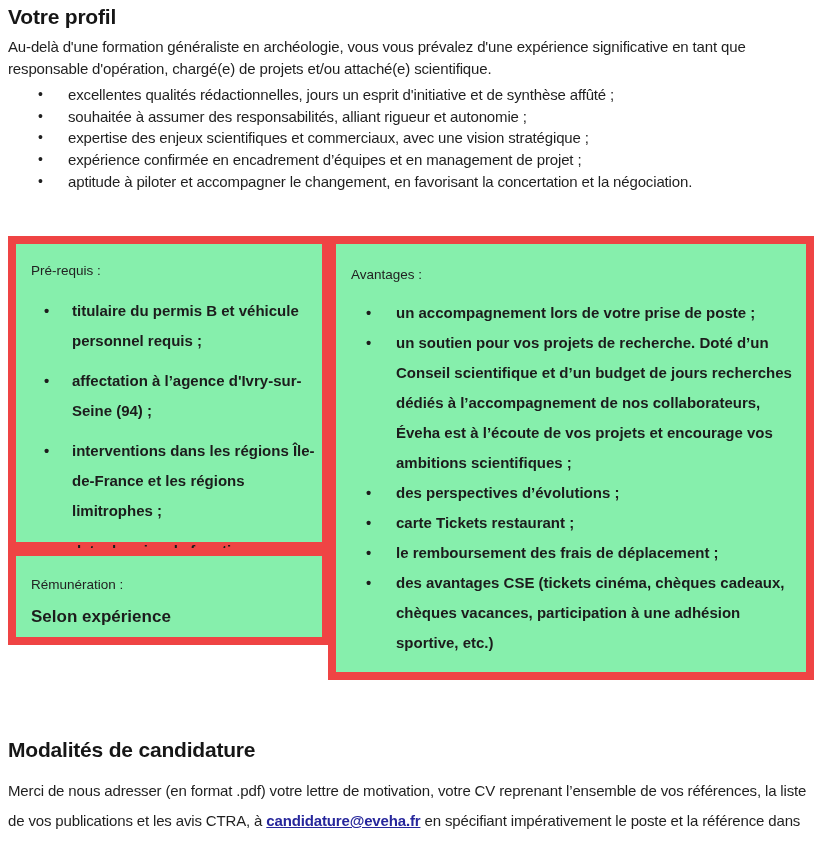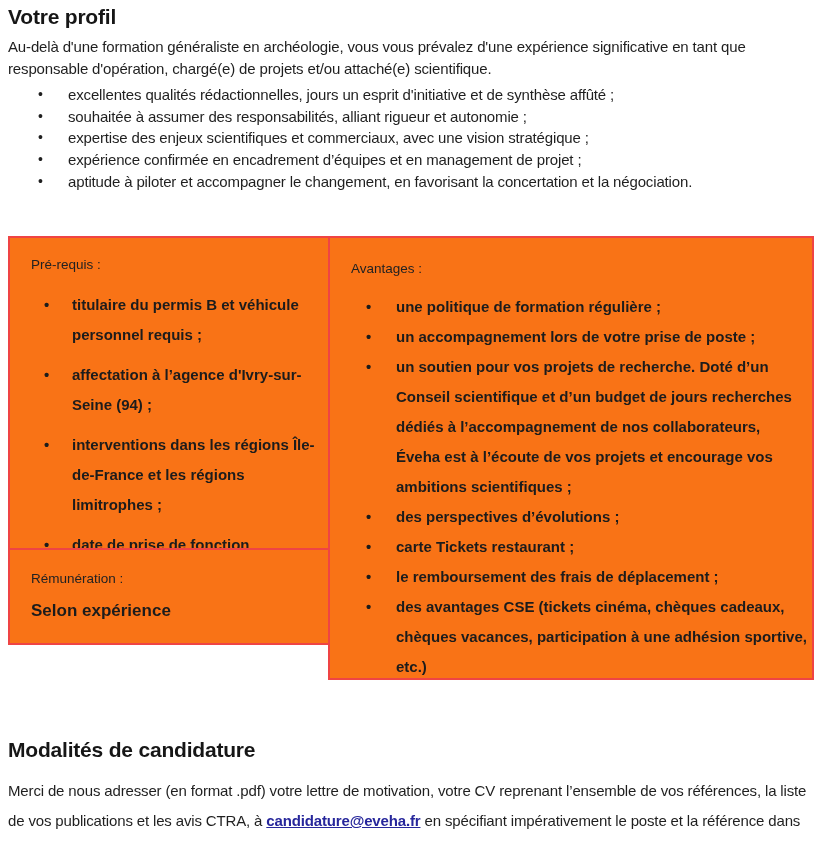--- a/index.html
+++ b/index.html
@@ -29,21 +29,21 @@
   }
   .intro-list li::before {
     content: "\2022"; position: absolute; left: 30px; top: 0;
     font-size: 14px;
   }
 
   
   .tbl { position: absolute; top: 236px; left: 8px; width: 806px; height: 444px; }
   .cell {
     position: absolute; box-sizing: border-box;
-    border: 2px solid #ef4444; background: #f97316; padding-left: 6px;
+    border: 8px solid #ef4444; background: #86efac;
   }
   .cell-prereq { left: 0; top: 0; width: 322px; height: 314px; }
   .cell-remu   { left: 0; top: 312px; width: 322px; height: 97px; }
   .cell-avant  { left: 320px; top: 0; width: 486px; height: 444px; }
 
   .cell-label {
     font-size: 13.5px; line-height: 18px; color: #222222;
     padding: 18px 0 0 15px; letter-spacing: 0;
   }
   .cell-avant .cell-label { padding-top: 22px; }
@@ -108,21 +108,20 @@
     </div>
 
     <div class="cell cell-remu">
       <div class="cell-label">Rémunération :</div>
       <div class="remu-value">Selon expérience</div>
     </div>
 
     <div class="cell cell-avant">
       <div class="cell-label">Avantages :</div>
       <ul class="box-list">
-        <li>une politique de formation régulière ;</li>
         <li>un accompagnement lors de votre prise de poste ;</li>
         <li>un soutien pour vos projets de recherche. Doté d’un Conseil scientifique et d’un budget de jours recherches dédiés à l’accompagnement de nos collaborateurs, Éveha est à l’écoute de vos projets et encourage vos ambitions scientifiques ;</li>
         <li>des perspectives d’évolutions ;</li>
         <li>carte Tickets restaurant ;</li>
         <li>le remboursement des frais de déplacement ;</li>
         <li>des avantages CSE (tickets cinéma, chèques cadeaux, chèques vacances, participation à une adhésion sportive, etc.)</li>
       </ul>
     </div>
 
   </div>

